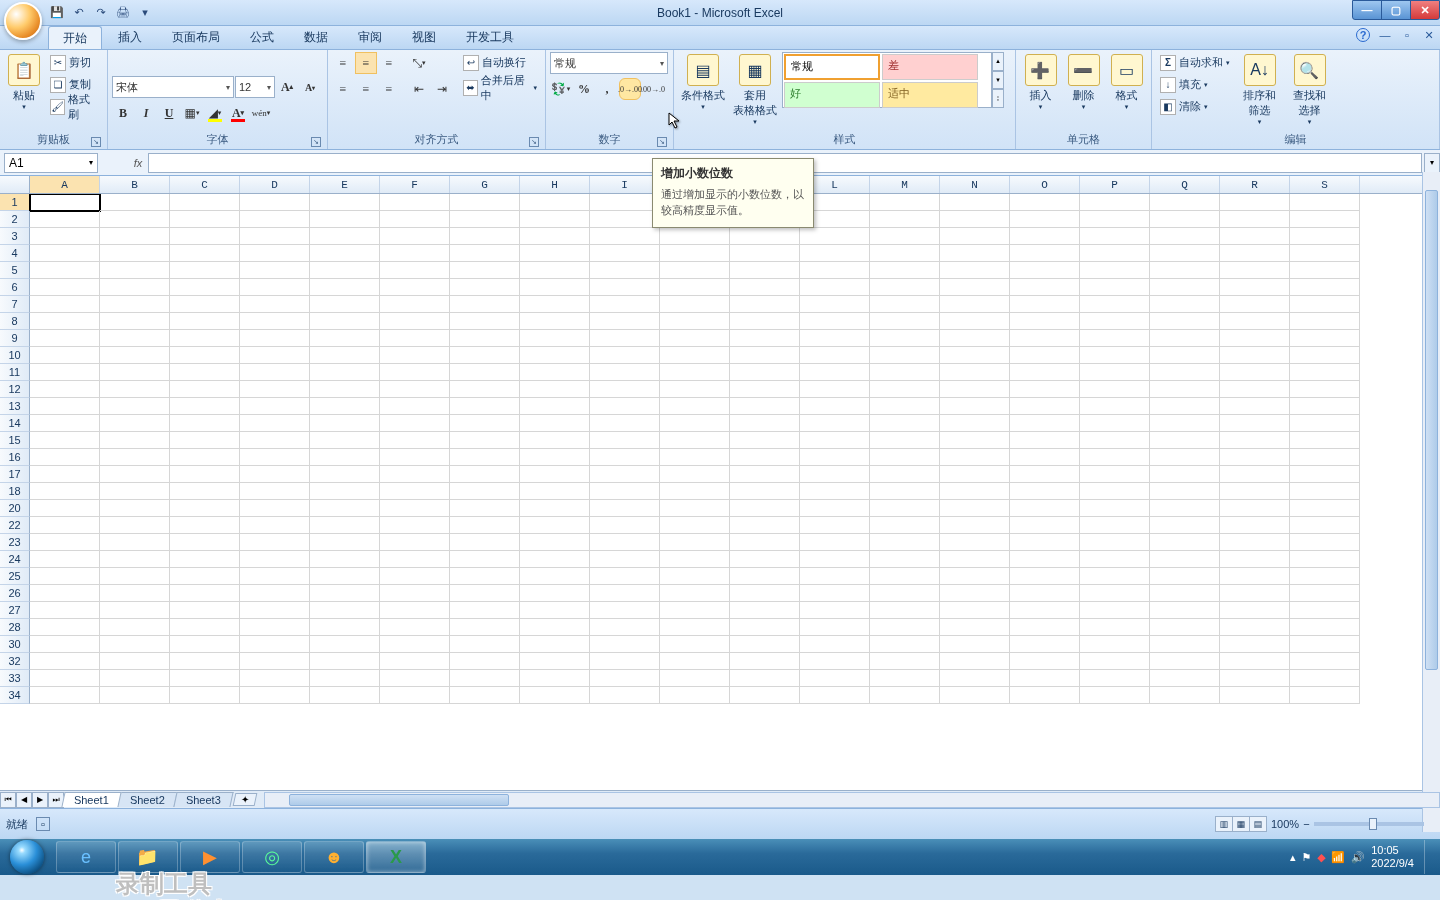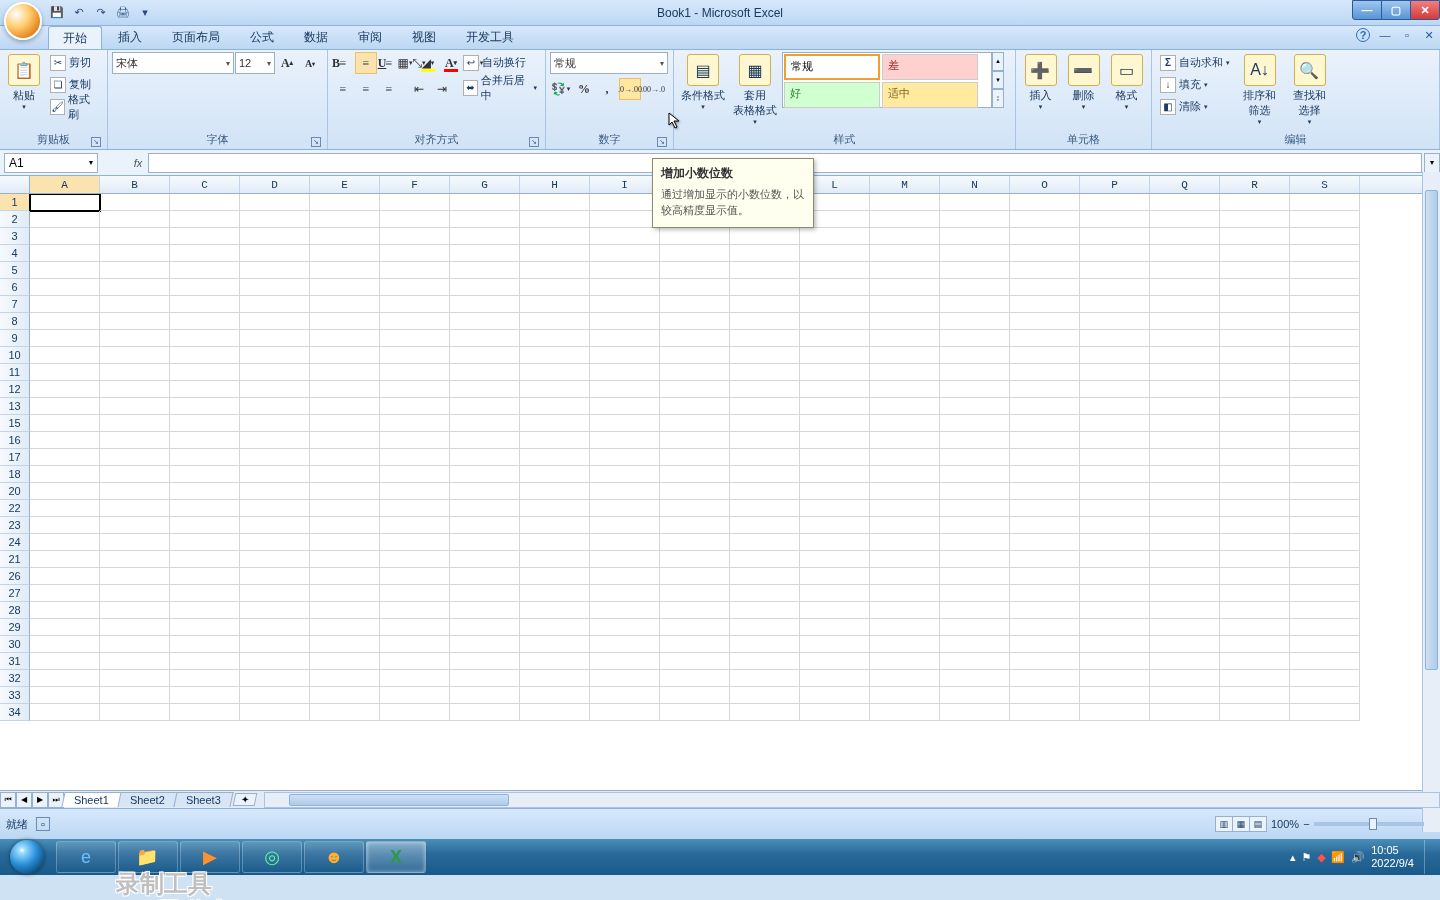--- a/index.html
+++ b/index.html
@@ -166,21 +166,21 @@
         <div class="smbtn">
             <span class="sic">🖌</span>
             <span>格式刷</span>
           </div>
       </div>
     </div>
     <div class="group-label"><span>剪贴板</span><span class="launcher">↘</span></div>
   </div>
 
   <div class="group" style="width:220px;">
-    <div class="group-body" style="flex-direction:row;gap:4px;width:100%;">
+    <div class="group-body" style="flex-direction:column;gap:4px;width:100%;margin-top:24px;">
       <div class="row">
         <div class="combo" style="width:122px;">
             <span>宋体</span>
             <span class="dd">▾</span>
           </div>
         <div class="combo" style="width:40px;">
             <span>12</span>
             <span class="dd">▾</span>
           </div>
         <div class="rbtn" style="font-weight:bold;">A<sup style="font-size:7px;">▴</sup></div>
@@ -240,21 +240,21 @@
   <div class="group" style="width:128px;">
     <div class="group-body" style="flex-direction:column;gap:4px;width:100%;">
       <div class="combo" style="width:118px;">
           <span>常规</span>
           <span class="dd">▾</span>
         </div>
       <div class="row">
         <div class="rbtn">💱<span style="font-size:7px;">▾</span></div>
         <div class="rbtn" style="font-weight:bold;">%</div>
         <div class="rbtn" style="font-weight:bold;">,</div>
-        <div class="rbtn" style="font-size:8px;background:#ffe7a2;border-color:#f0c060;">.0→.00</div>
+        <div class="rbtn" style="font-size:8px;background:#ffe7a2;border-color:#f0c060;border-radius:6px;">.0→.00</div>
         <div class="rbtn" style="font-size:8px;">.00→.0</div>
       </div>
     </div>
     <div class="group-label"><span>数字</span><span class="launcher">↘</span></div>
   </div>
 
   <div class="group" style="width:342px;">
     <div class="group-body">
       <div class="bigbtn" style="width:50px;">
           <div class="ico">▤</div>
@@ -655,20 +655,42 @@
         <div class="cell"></div>
         <div class="cell"></div>
         <div class="cell"></div>
         <div class="cell"></div>
         <div class="cell"></div>
         <div class="cell"></div>
         <div class="cell"></div>
         <div class="cell"></div>
       </div>
       <div class="grow">
+        <div class="rh">14</div>
+        <div class="cell"></div>
+        <div class="cell"></div>
+        <div class="cell"></div>
+        <div class="cell"></div>
+        <div class="cell"></div>
+        <div class="cell"></div>
+        <div class="cell"></div>
+        <div class="cell"></div>
+        <div class="cell"></div>
+        <div class="cell"></div>
+        <div class="cell"></div>
+        <div class="cell"></div>
+        <div class="cell"></div>
+        <div class="cell"></div>
+        <div class="cell"></div>
+        <div class="cell"></div>
+        <div class="cell"></div>
+        <div class="cell"></div>
+        <div class="cell"></div>
+      </div>
+      <div class="grow">
         <div class="rh">15</div>
         <div class="cell"></div>
         <div class="cell"></div>
         <div class="cell"></div>
         <div class="cell"></div>
         <div class="cell"></div>
         <div class="cell"></div>
         <div class="cell"></div>
         <div class="cell"></div>
         <div class="cell"></div>
@@ -831,21 +853,21 @@
         <div class="cell"></div>
         <div class="cell"></div>
         <div class="cell"></div>
         <div class="cell"></div>
         <div class="cell"></div>
         <div class="cell"></div>
         <div class="cell"></div>
         <div class="cell"></div>
       </div>
       <div class="grow">
-        <div class="rh">21</div>
+        <div class="rh">25</div>
         <div class="cell"></div>
         <div class="cell"></div>
         <div class="cell"></div>
         <div class="cell"></div>
         <div class="cell"></div>
         <div class="cell"></div>
         <div class="cell"></div>
         <div class="cell"></div>
         <div class="cell"></div>
         <div class="cell"></div>
@@ -919,65 +941,21 @@
         <div class="cell"></div>
         <div class="cell"></div>
         <div class="cell"></div>
         <div class="cell"></div>
         <div class="cell"></div>
         <div class="cell"></div>
         <div class="cell"></div>
         <div class="cell"></div>
       </div>
       <div class="grow">
-        <div class="rh">29</div>
-        <div class="cell"></div>
-        <div class="cell"></div>
-        <div class="cell"></div>
-        <div class="cell"></div>
-        <div class="cell"></div>
-        <div class="cell"></div>
-        <div class="cell"></div>
-        <div class="cell"></div>
-        <div class="cell"></div>
-        <div class="cell"></div>
-        <div class="cell"></div>
-        <div class="cell"></div>
-        <div class="cell"></div>
-        <div class="cell"></div>
-        <div class="cell"></div>
-        <div class="cell"></div>
-        <div class="cell"></div>
-        <div class="cell"></div>
-        <div class="cell"></div>
-      </div>
-      <div class="grow">
         <div class="rh">30</div>
-        <div class="cell"></div>
-        <div class="cell"></div>
-        <div class="cell"></div>
-        <div class="cell"></div>
-        <div class="cell"></div>
-        <div class="cell"></div>
-        <div class="cell"></div>
-        <div class="cell"></div>
-        <div class="cell"></div>
-        <div class="cell"></div>
-        <div class="cell"></div>
-        <div class="cell"></div>
-        <div class="cell"></div>
-        <div class="cell"></div>
-        <div class="cell"></div>
-        <div class="cell"></div>
-        <div class="cell"></div>
-        <div class="cell"></div>
-        <div class="cell"></div>
-      </div>
-      <div class="grow">
-        <div class="rh">31</div>
         <div class="cell"></div>
         <div class="cell"></div>
         <div class="cell"></div>
         <div class="cell"></div>
         <div class="cell"></div>
         <div class="cell"></div>
         <div class="cell"></div>
         <div class="cell"></div>
         <div class="cell"></div>
         <div class="cell"></div>

